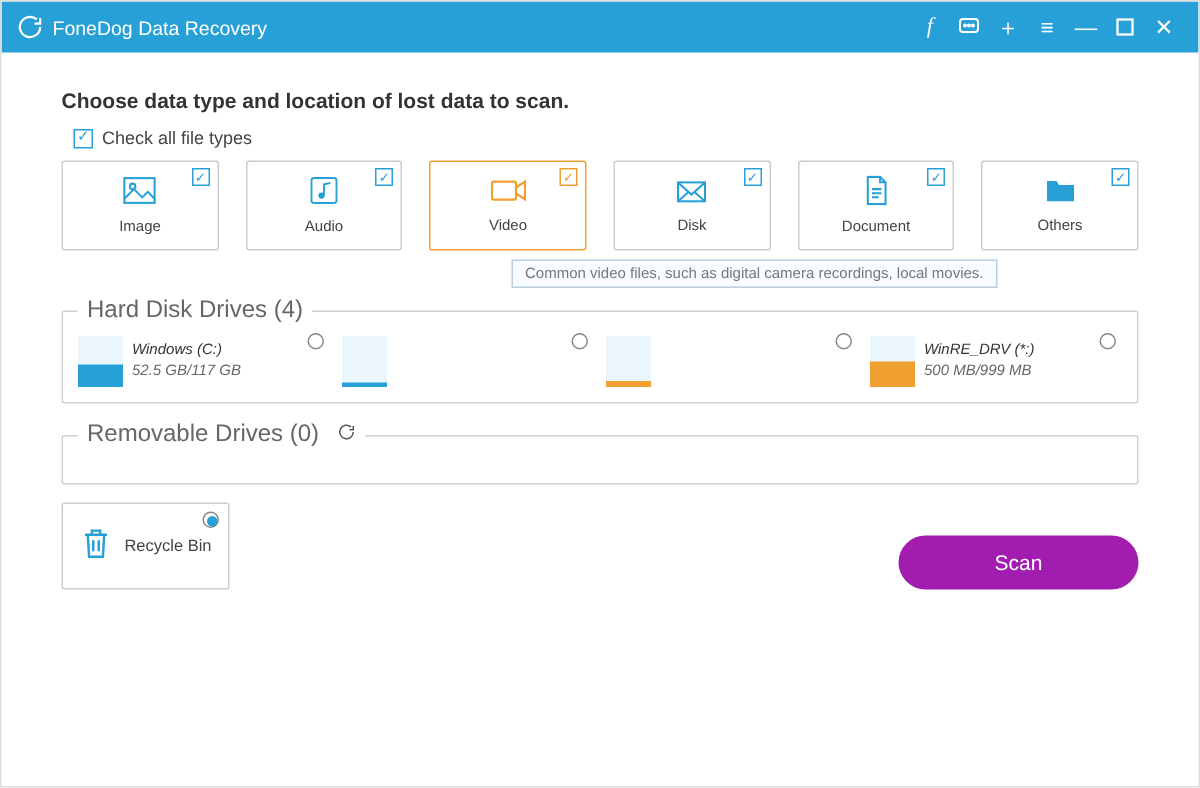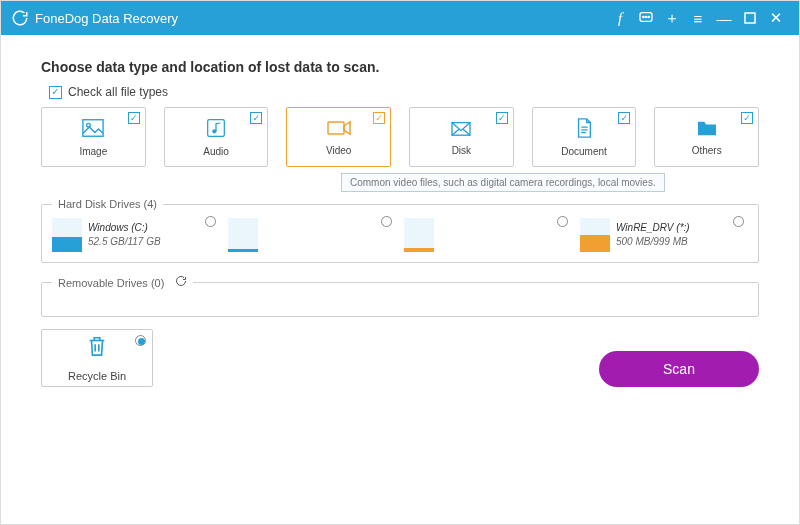--- a/index.html
+++ b/index.html
@@ -15,33 +15,33 @@
   .cards { display: flex; gap: 18px; margin-bottom: 4px; }
   .card { position: relative; flex: 1; height: 60px; border: 1px solid #ccc; border-radius: 2px; display: flex; flex-direction: column; align-items: center; justify-content: center; cursor: pointer; }
   .card.selected { border: 1px solid #f0a030; }
   .card .mini { position: absolute; top: 4px; right: 5px; width: 12px; height: 12px; border: 1px solid #26a0d6; display: flex; align-items: center; justify-content: center; color: #26a0d6; font-size: 9px; }
   .card.selected .mini { border-color: #f0a030; color: #f0a030; }
   .card .cicon { color: #26a0d6; margin-bottom: 4px; }
   .card.selected .cicon { color: #f0a030; }
   .card .clabel { font-size: 10px; color: #444; }
   .tooltip { font-size: 10px; color: #777; border: 1px solid #bcd; background: #f8fbff; padding: 3px 8px; margin: 2px 0 6px 300px; display: inline-block; }
   fieldset.section { border: 1px solid #d0d0d0; border-radius: 2px; margin-bottom: 12px; padding: 8px 10px 10px; }
-  fieldset.section legend { font-size: 11px; color: #666; padding: 0 6px; }
+  fieldset.section legend { font-size: 16px; color: #666; padding: 0 6px; }
   .drives { display: flex; gap: 8px; font-style: italic; }
   .drive { position: relative; flex: 1; display: flex; align-items: center; cursor: pointer; }
   .radio { position: absolute; top: -2px; right: 4px; width: 11px; height: 11px; border: 1px solid #888; border-radius: 50%; }
   .radio.on::after { content: ""; display: block; width: 7px; height: 7px; background: #26a0d6; border-radius: 50%; margin: 2px; }
   .dicon { width: 30px; height: 34px; background: #eaf6fc; margin-right: 6px; position: relative; }
   .dicon .bar { position: absolute; left:0; bottom:0; width: 100%; }
   .dinfo { font-size: 10px; color: #666; line-height: 1.4; }
   .dinfo .dn { color: #333; }
   .removable { height: 42px; }
   .refresh { margin-left: 8px; cursor: pointer; color:#666; }
   .bottomrow { display: flex; align-items: flex-end; justify-content: space-between; padding: 0 40px; margin-top: 4px;}
-  .recycle { position: relative; width: 112px; height: 58px; border: 1px solid #ccc; border-radius: 2px; display: flex; flex-direction: column; align-items: center; justify-content: center; gap:8px; cursor: pointer; }
+  .recycle { position: relative; width: 112px; height: 58px; border: 1px solid #ccc; border-radius: 2px; display: flex; align-items: center; justify-content: center; gap:8px; cursor: pointer; }
   .recycle .radio { top: 5px; right: 6px; }
   .recycle .rlabel { font-size: 11px; color: #444; }
   .scanbtn { width: 160px; height: 36px; background: #a21caf; color: #fff; border: none; border-radius: 18px; font-size: 14px; cursor: pointer; }
 </style>
 </head>
 <body>
 
 <div class="titlebar">
   <span class="logo">
     <svg width="18" height="18" viewBox="0 0 24 24" fill="none" stroke="#fff" stroke-width="2">

